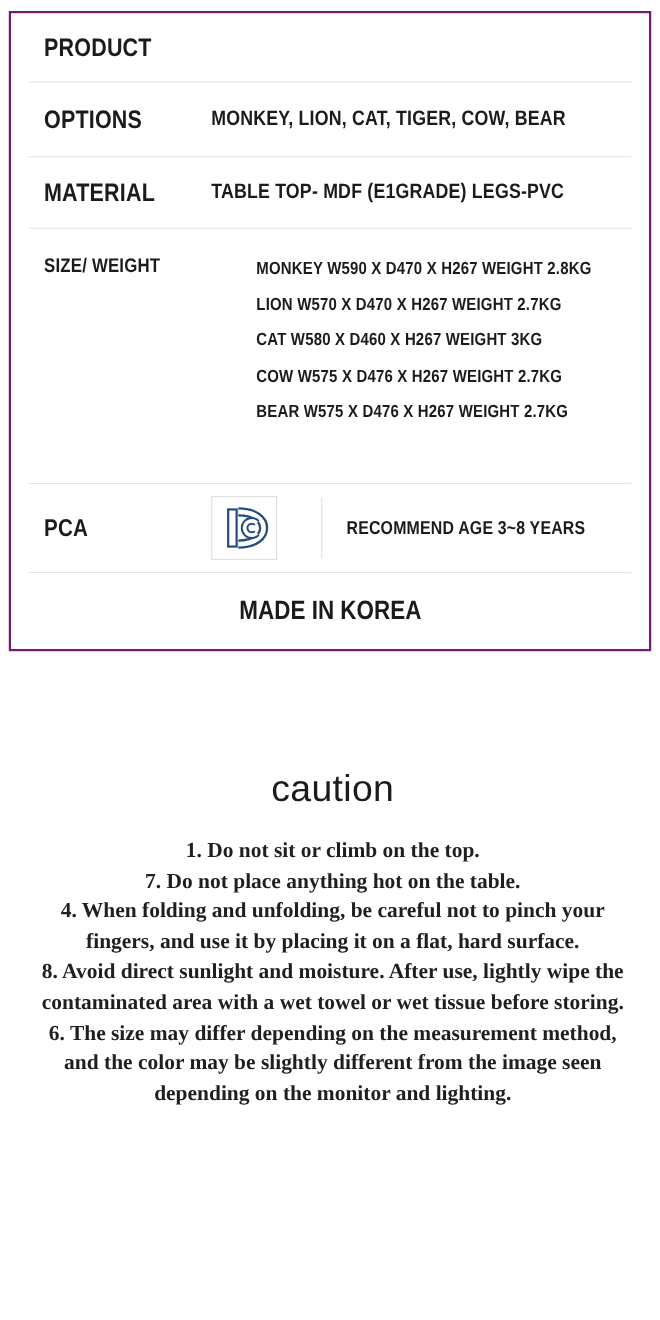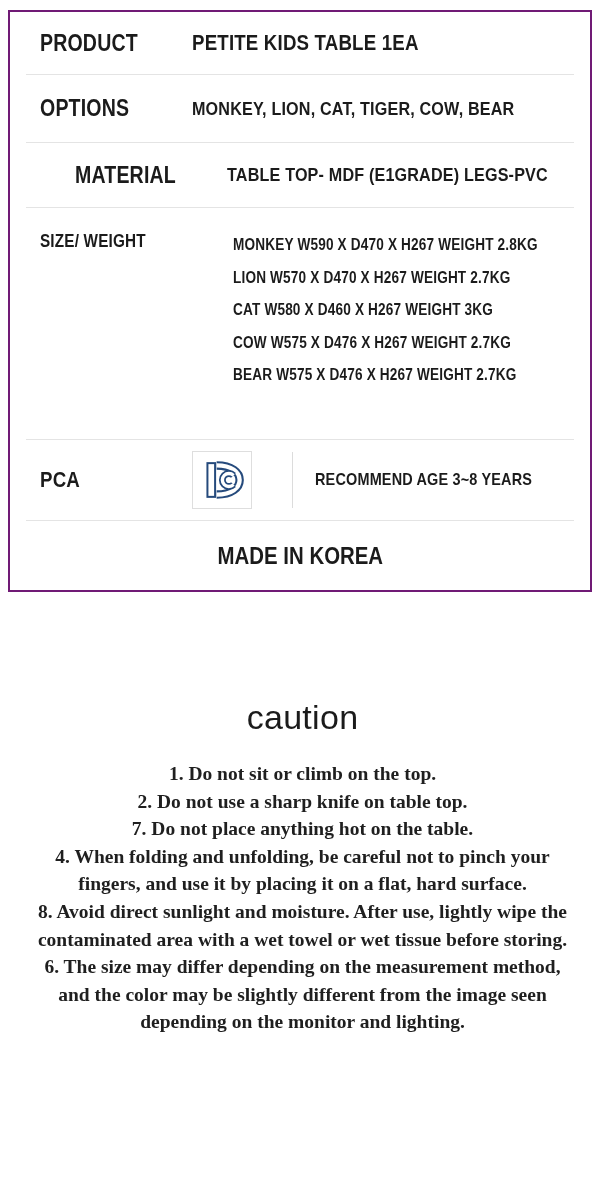--- a/index.html
+++ b/index.html
@@ -21,21 +21,21 @@
     background: #ffffff;
     display: flex;
     flex-direction: column;
   }
   .row {
     display: flex;
     align-items: center;
   }
   .r-product  { height: 62px; }
   .r-options  { height: 67px; }
-  .r-material { height: 64px; padding-left: 35px; }
+  .r-material { height: 64px; }
   .r-size     { height: 231px; align-items: flex-start; gap: 41px; }
   .r-pca      { height: 80px; }
   .r-made     { flex: 1; justify-content: center; }
   .divider {
     height: 1px;
     background: #e4e4e4;
     margin: 0 16px;
     flex: none;
   }
   .cell-label {
@@ -119,23 +119,20 @@
 <body>
 
 <div>
 
   <div class="spec-table">
 
     <div class="row r-product">
       <div class="cell-label">
         <span class="cond fs-label">PRODUCT</span>
       </div>
-      <div class="cell-value">
-        <span class="cond fs-value-lg">PETITE KIDS TABLE 1EA</span>
-      </div>
     </div>
 
     <div class="divider"></div>
 
     <div class="row r-options">
       <div class="cell-label">
         <span class="cond fs-label">OPTIONS</span>
       </div>
       <div class="cell-value">
         <span class="cond fs-value">MONKEY, LION, CAT, TIGER, COW, BEAR</span>
@@ -197,21 +194,20 @@
     <div class="row r-made">
       <span class="cond-center fs-made">MADE IN KOREA</span>
     </div>
 
   </div>
 
   <div class="caution-section">
     <h2 class="caution-title">caution</h2>
     <div class="caution-items">
       <div>1. Do not sit or climb on the top.</div>
-      <div>2. Do not use a sharp knife on table top.</div>
       <div>7. Do not place anything hot on the table.</div>
       <div>4. When folding and unfolding, be careful not to pinch your fingers, and use it by placing it on a flat, hard surface.</div>
       <div>8. Avoid direct sunlight and moisture. After use, lightly wipe the contaminated area with a wet towel or wet tissue before storing.</div>
       <div>6. The size may differ depending on the measurement method, and the color may be slightly different from the image seen depending on the monitor and lighting.</div>
     </div>
   </div>
 
 </div>
 
 </body></html>

